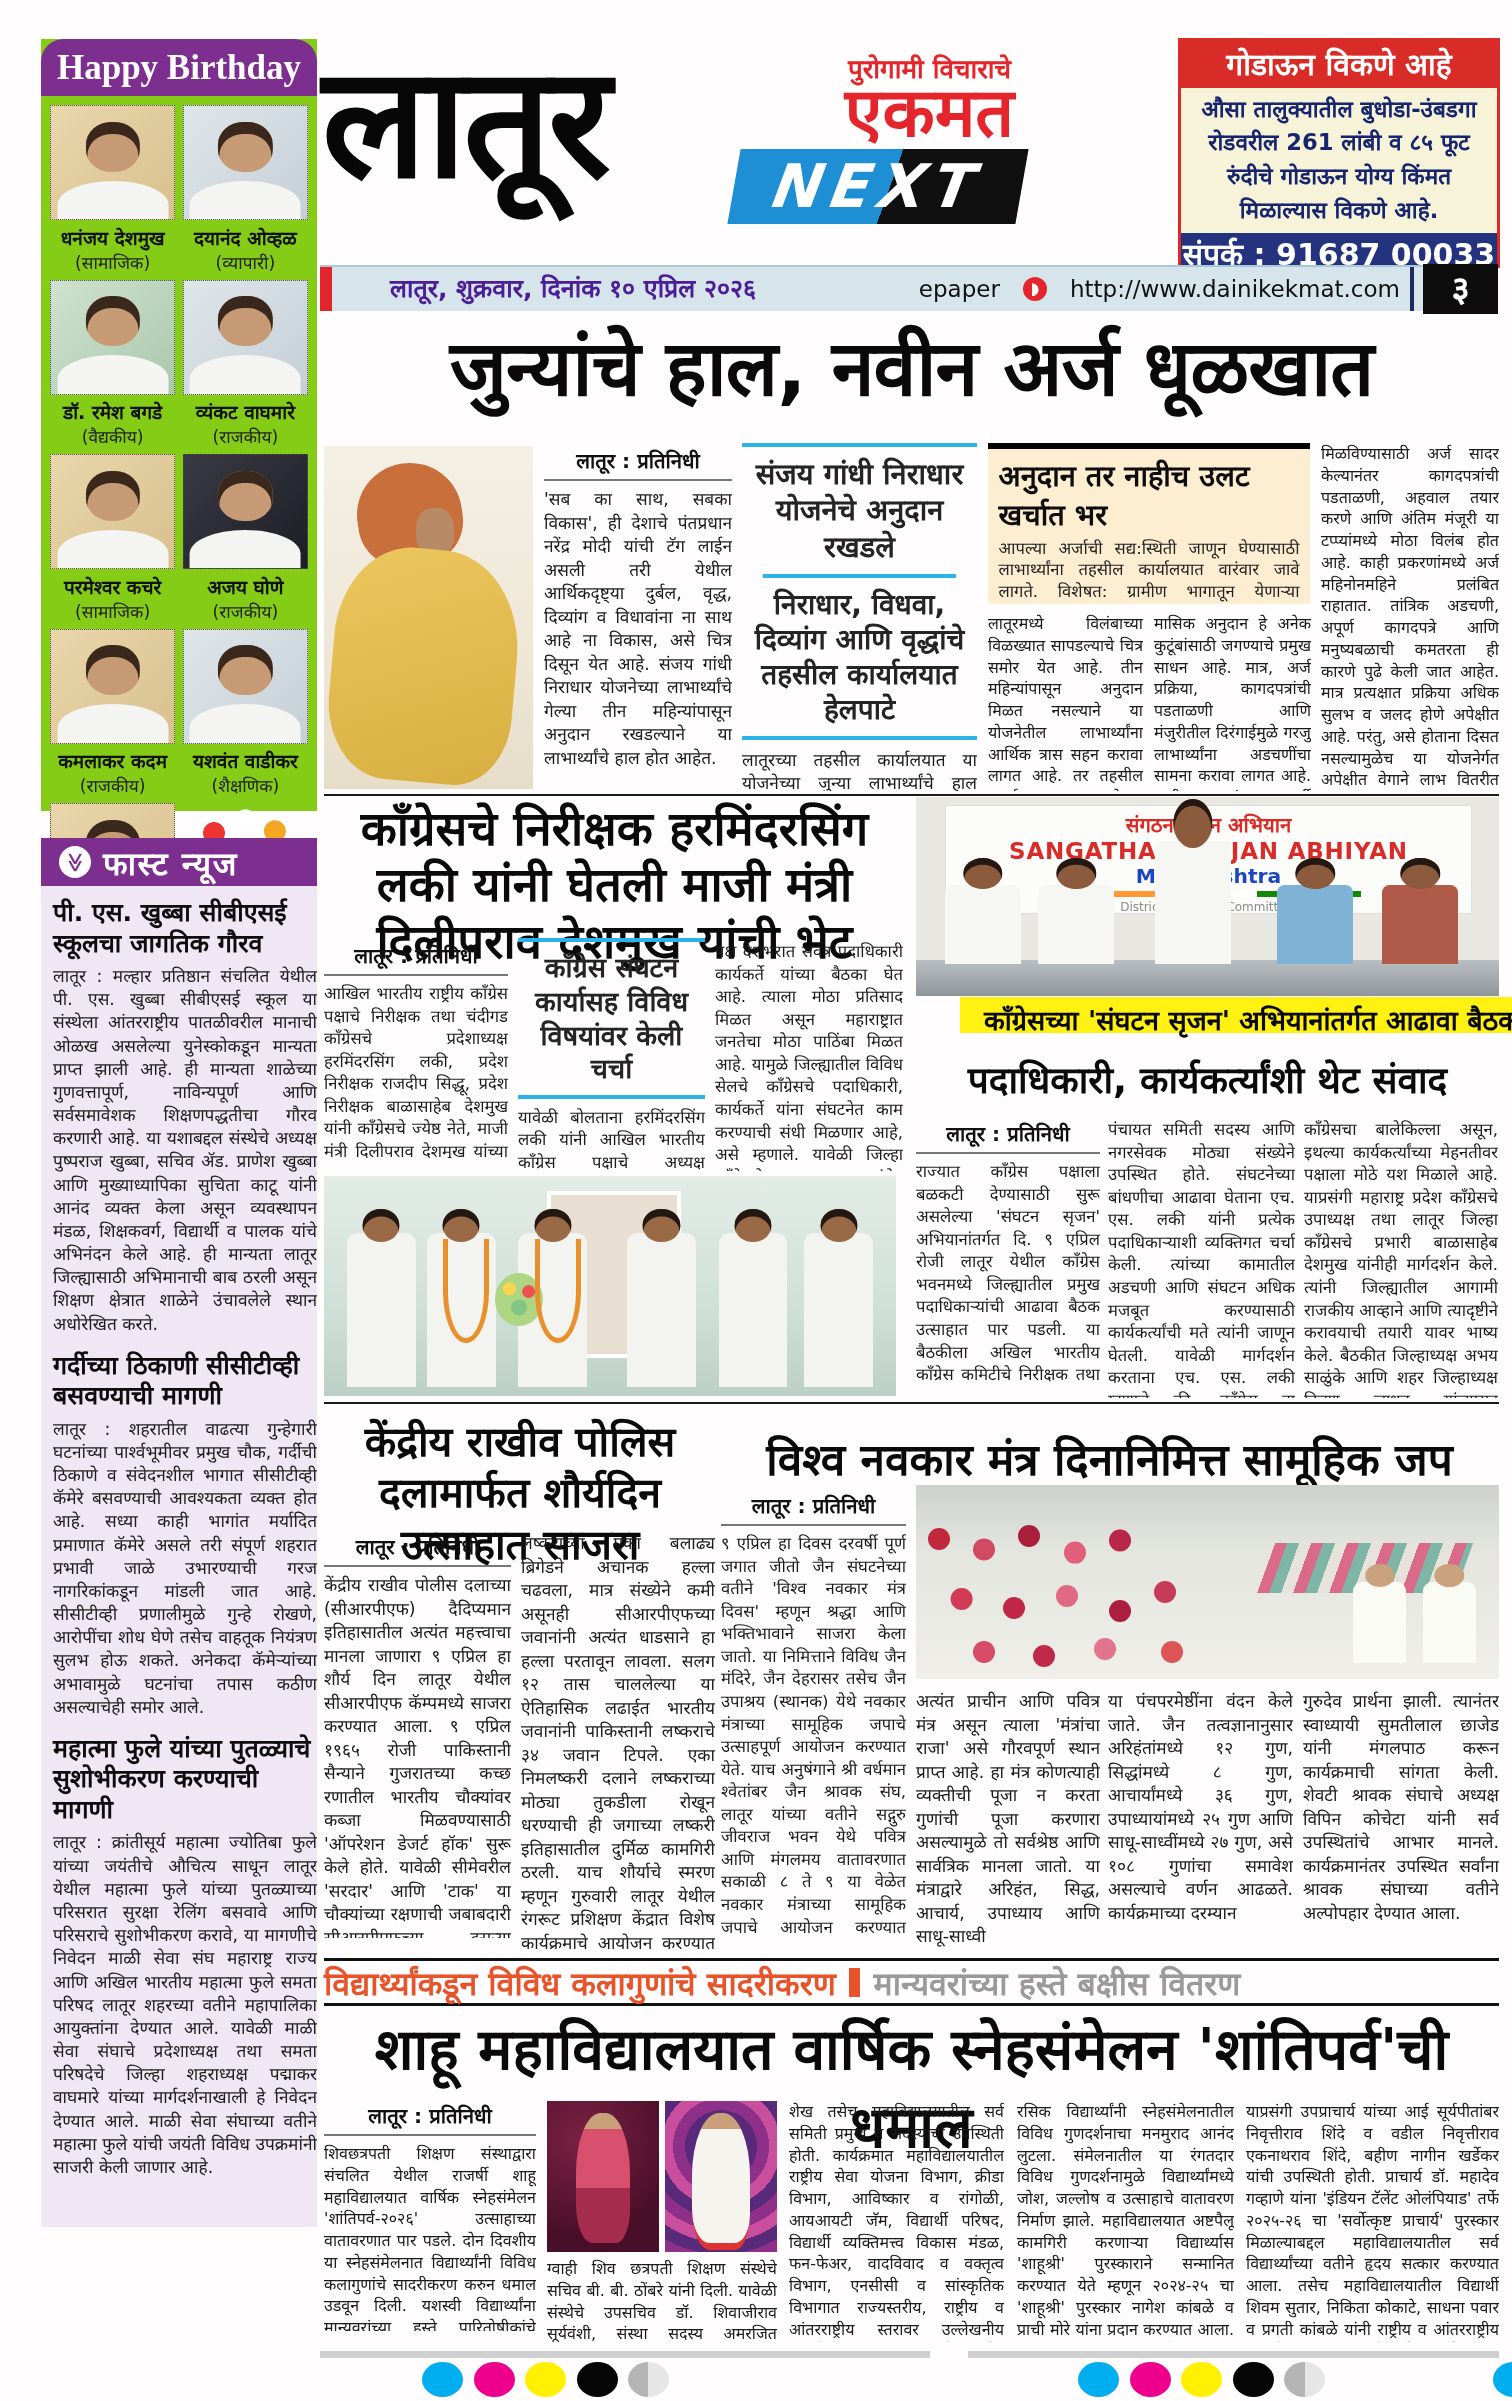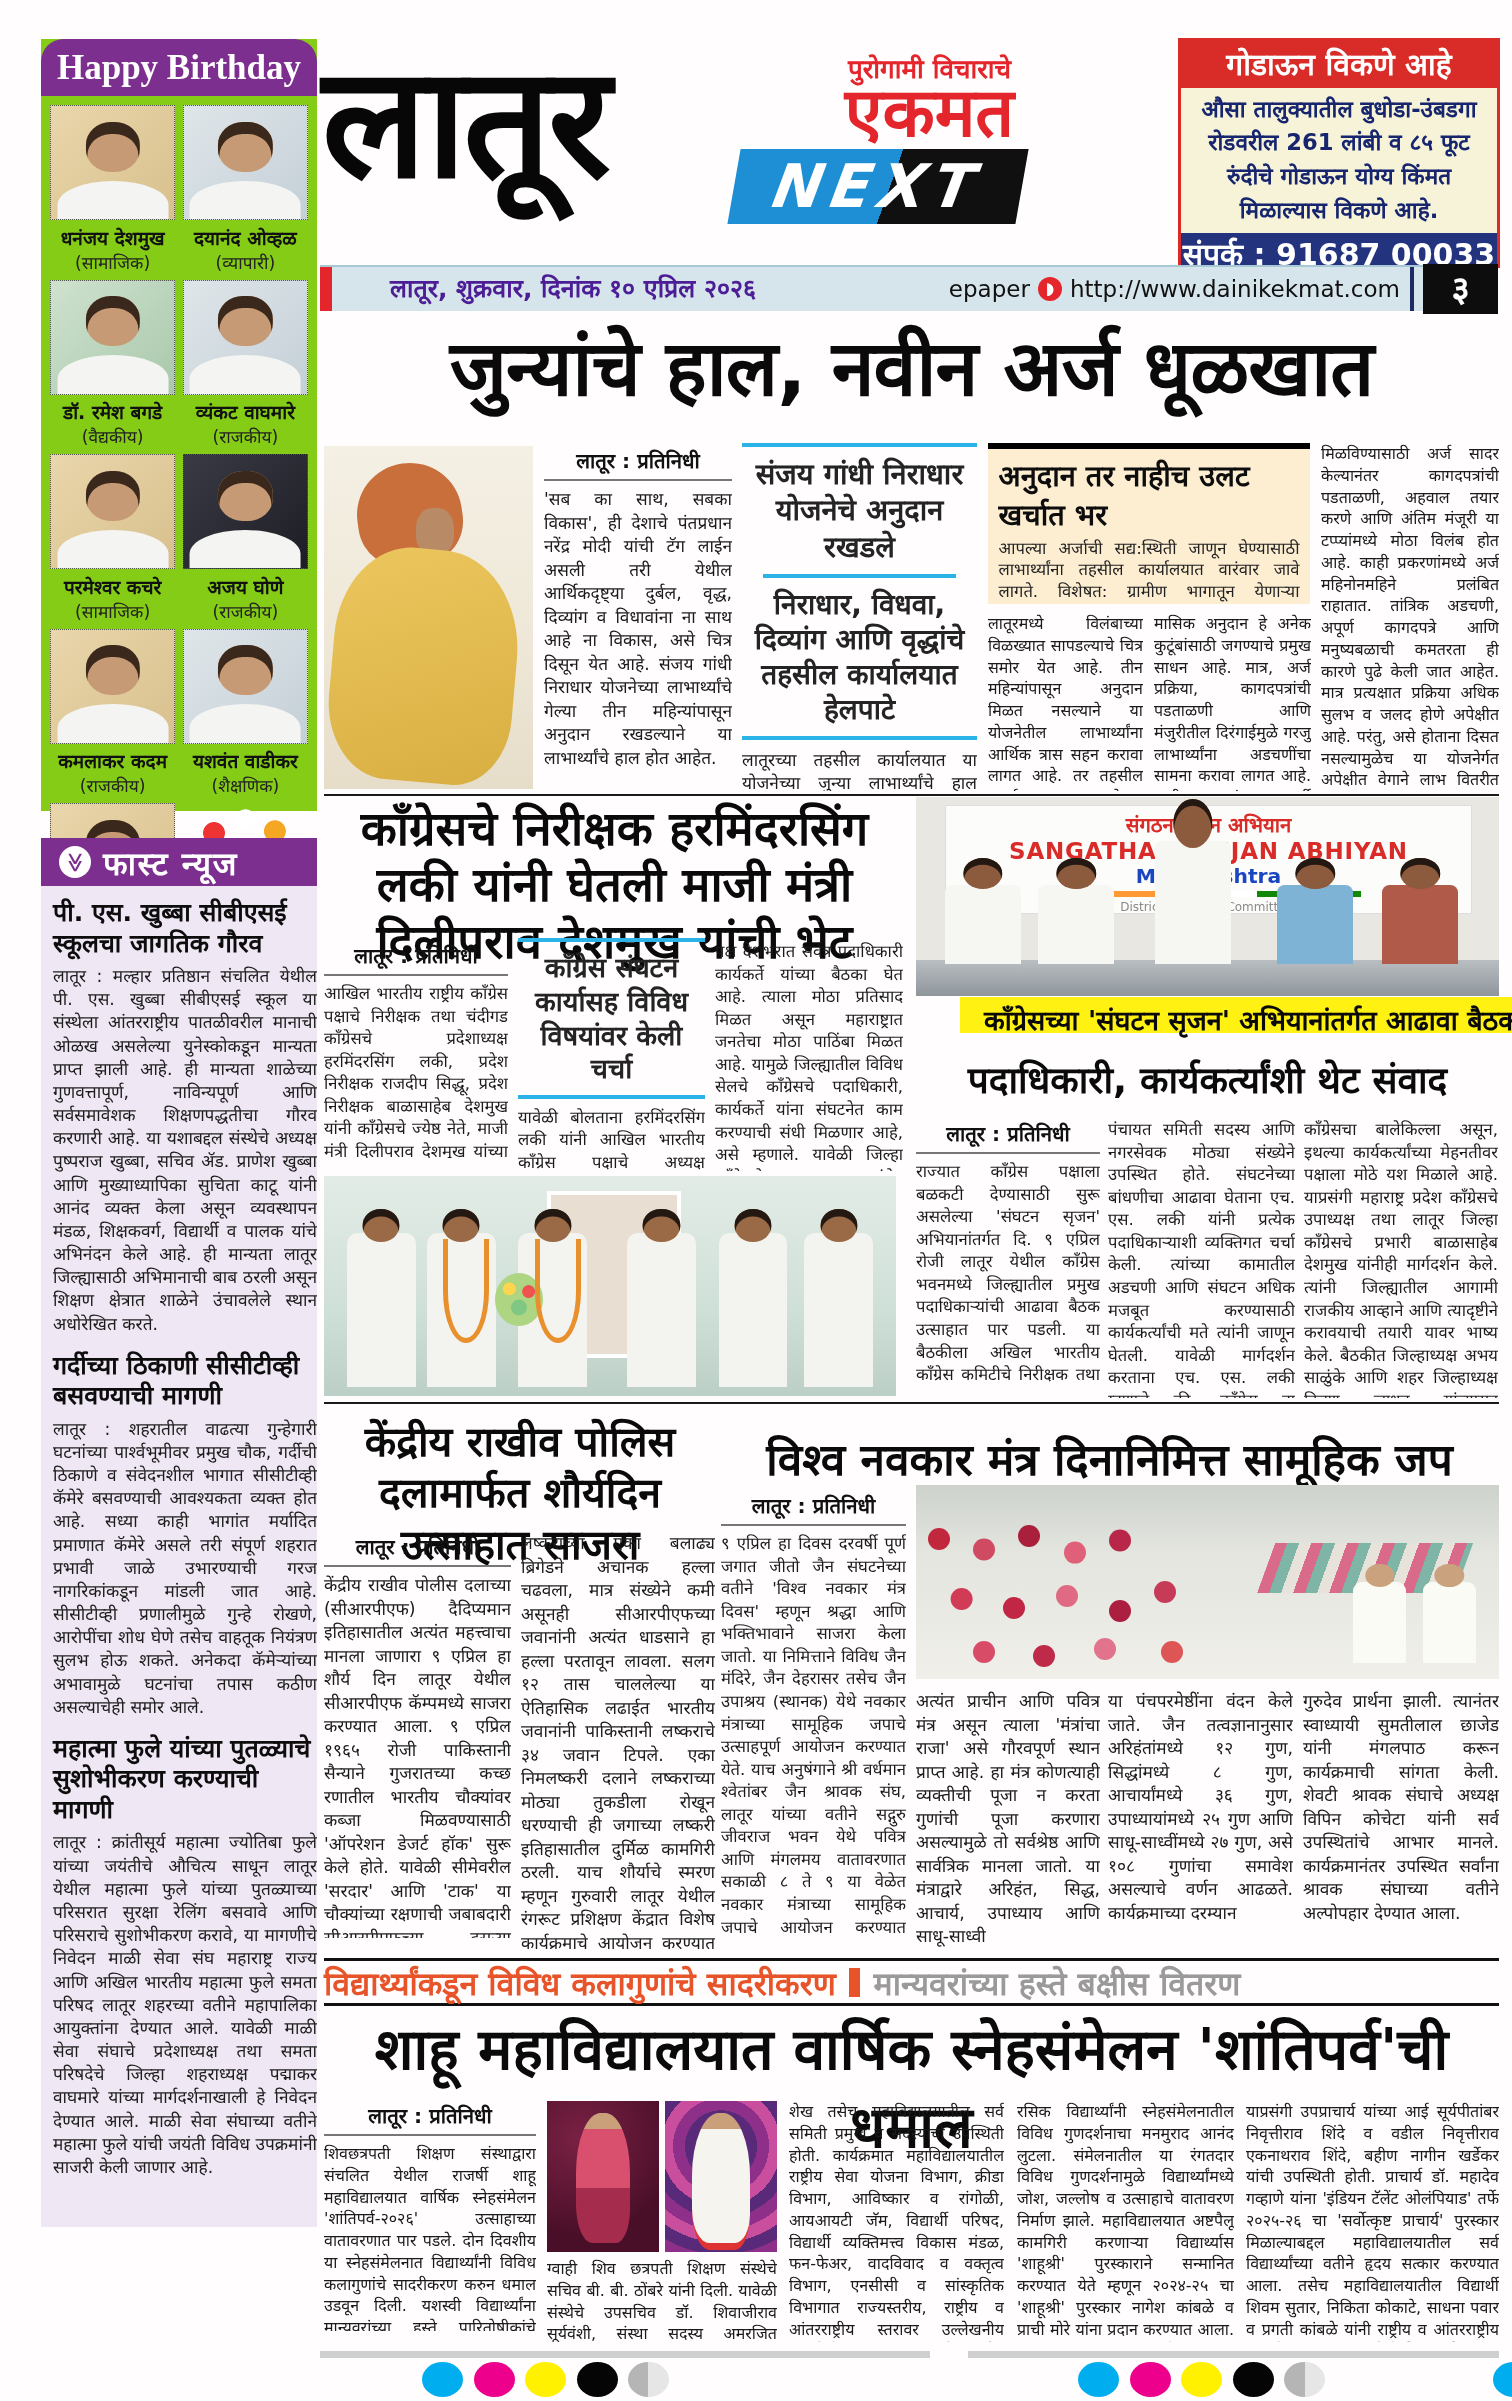--- a/index.html
+++ b/index.html
@@ -20,21 +20,21 @@
              color:#fff;font-size:60px;font-weight:800;font-style:italic;text-align:center;line-height:75px;letter-spacing:7.5px;}
   
   .ad{left:1178px;top:38px;width:322px;height:230px;border:3px solid #d92b27;display:flex;flex-direction:column;box-sizing:border-box;background:#f6f3d8;}
   .ad-h{height:47px;background:#d92b27;color:#fff;font-size:30px;font-weight:800;text-align:center;line-height:47px;}
   .ad-b{flex:1;color:#16256e;font-size:22.6px;font-weight:700;text-align:center;line-height:1.5;padding:4.5px 10.5px;}
   .ad-f{height:44px;background:#23337e;color:#fff;font-size:30px;font-weight:800;text-align:center;line-height:44px;}
   
   .datebar{left:320px;top:265px;width:1178px;height:44px;background:#d6e5ec;border-top:2.3px solid #a9c8d6;}
   .datebar .redblk{position:absolute;left:0;top:0;width:12px;height:44px;background:#e4262c;}
   .dateline{position:absolute;left:23px;top:0;font-size:25px;font-weight:700;line-height:44px;color:#4c1d95;margin-left:47px;}
-  .epaper-wrap{position:absolute;right:98px;top:0;line-height:44px;font-size:23px;color:#101010;display:flex;align-items:center;gap:8px;}
+  .epaper-wrap{position:absolute;right:98px;top:0;line-height:44px;font-size:23px;color:#101010;display:flex;align-items:center;gap:23px;}
   .epaper-icon{display:inline-block;width:24px;height:24px;border-radius:50%;background:#e4262c;color:#fff;font-size:16.6px;line-height:24px;text-align:center;font-weight:700;}
   .bar-sep{position:absolute;right:84px;top:0;width:3.8px;height:44px;background:#1d2b63;}
   .pagebox{position:absolute;right:0;top:-3px;width:75px;height:50px;background:#0d0d0d;color:#fff;font-size:35px;font-weight:800;text-align:center;line-height:50px;}
   
   .bday{left:41px;top:39px;width:276px;height:772px;background:#84cc16;}
   .bday-h{height:57px;background:#7d2f90;border-radius:22.6px 22.6px 0 0;color:#fff;text-align:center;line-height:57px;
           font-family:"Liberation Serif","DejaVu Serif",serif;font-size:35px;font-weight:700;}
   .bday-grid{display:grid;grid-template-columns:1fr 1fr;gap:6px 7.5px;padding:9px 9px;}
   .bcell{text-align:center;}
   .portrait{position:relative;height:113px;border:1.5px dotted #555;overflow:hidden;background:linear-gradient(135deg,#e9d6ab,#d8c08d);}

